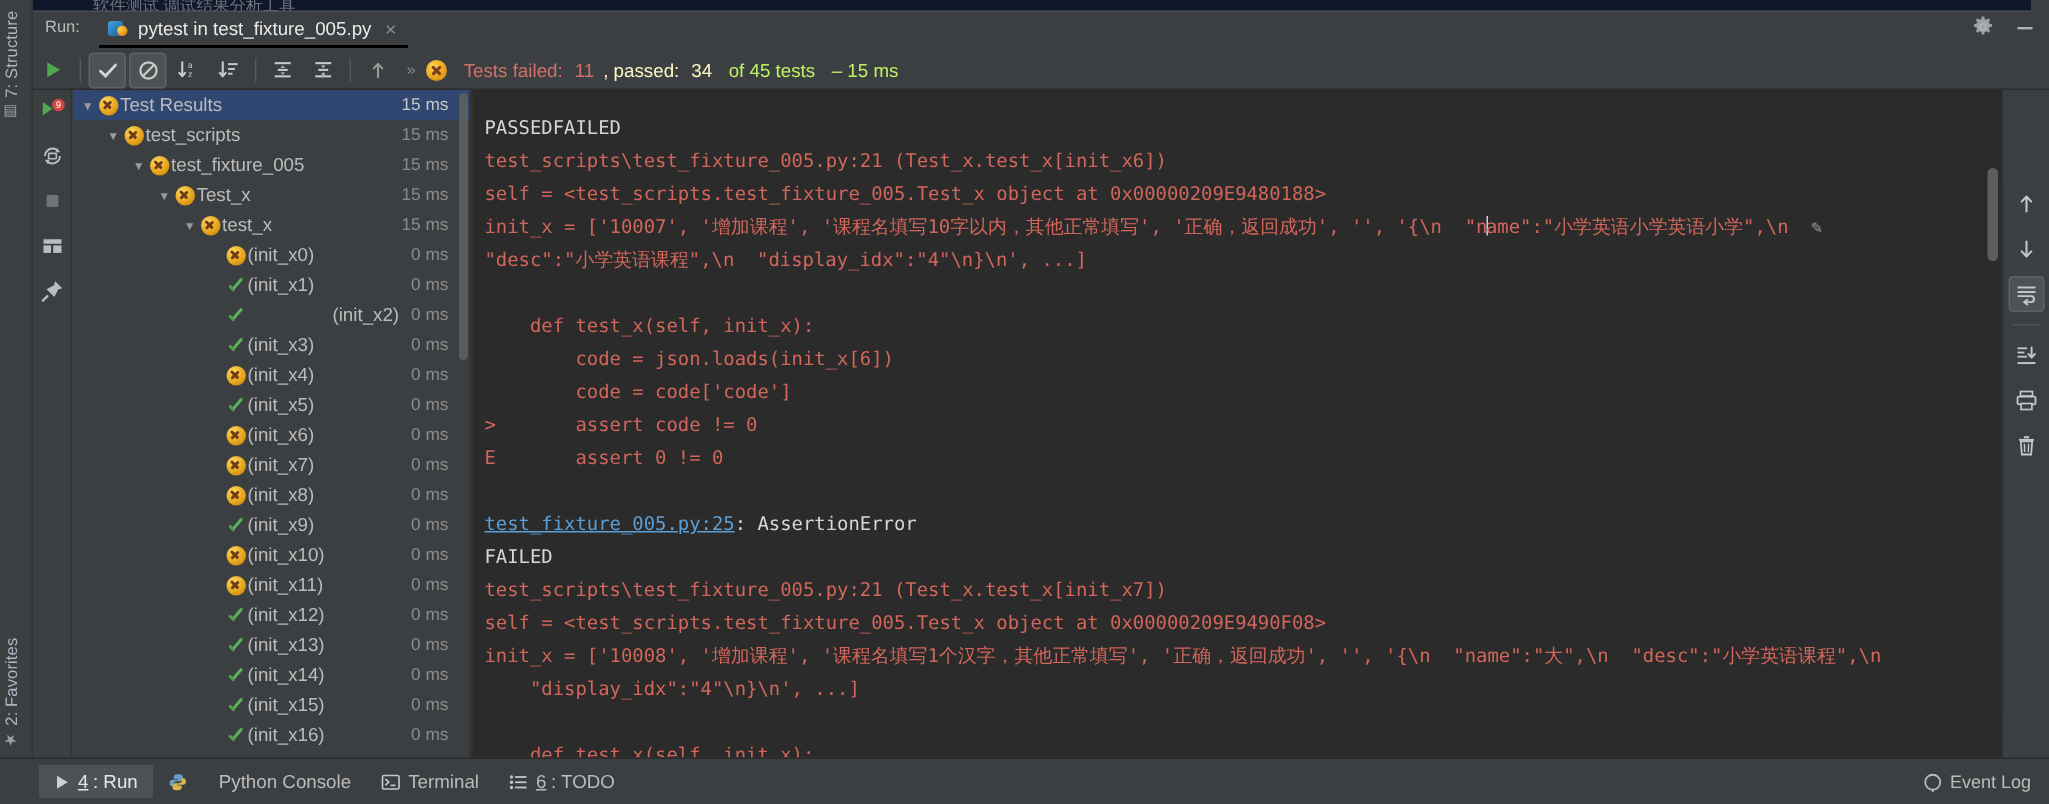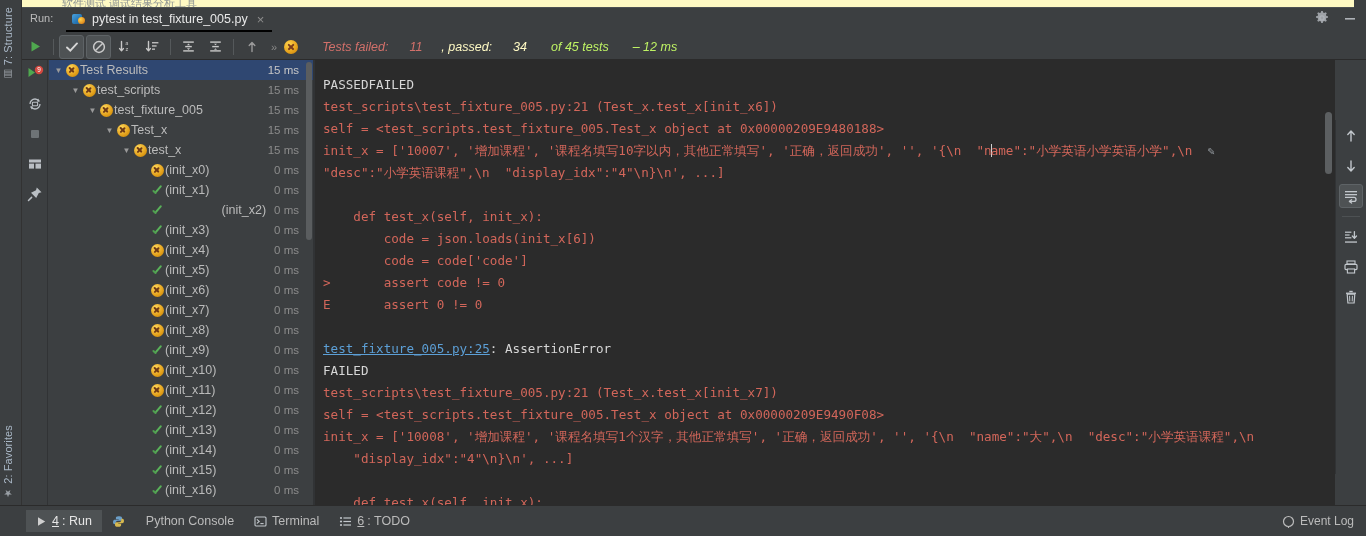--- a/index.html
+++ b/index.html
@@ -66,21 +66,21 @@
     background: radial-gradient(circle at 35% 35%, #ffd24a, #e08a1e 70%, #b05a10);
   }
   .run-tab .tabclose { color: #8d8d8d; font-size: 13px; margin-left: 3px; }
 
   .hdr-right { position: absolute; right: 6px; top: 2px; display: flex; gap: 10px; align-items: center; }
   .hdr-right .hicon { width: 18px; height: 18px; opacity: .85; }
 
   
   .top-strip {
     position: absolute; left: 22px; top: 0; right: 12px; height: 8px;
-    background: #fef9c3; overflow: hidden;
+    background: #0f172a; overflow: hidden;
   }
   .top-strip .ghost {
     position: absolute; left: 40px; top: -4px; font-size: 11px;
     color: #7d858c; white-space: nowrap; opacity:.85;
   }
   .top-strip .ghostline {
     position:absolute; left: 0; bottom: 0; width: 100%; height:1px; background:#4c5052;
   }
 
   
@@ -91,22 +91,22 @@
   }
   .tb-btn {
     width: 25px; height: 24px; display: flex; align-items: center; justify-content: center;
     margin: 0 1px; border-radius: 3px; position: relative;
   }
   .tb-btn.sel { background: #4e5254; border: 1px solid #5e6366; }
   .tb-sep { width: 1px; height: 16px; background: #55595b; margin: 0 4px; }
   .tb-chevrons { color: #8a8a8a; font-size: 11px; padding: 0 6px; letter-spacing: -1px; }
 
   .status {
-    display: flex; align-items: center; gap: 24px; margin-left: 2px;
-    font-size: 12.5px; white-space: nowrap; font-style: italic;
+    display: flex; align-items: center; gap: 11px; margin-left: 2px;
+    font-size: 12.5px; white-space: nowrap;
   }
   .status .failed { color: #d2706a; }
   .status .rest { color: #fef9c3; }
   .status .dim { color: #bef264; }
   .err-badge {
     width: 14px; height: 14px; border-radius: 50%;
     background: radial-gradient(circle at 35% 30%, #ffd24a, #e6a21c 60%, #c07d0c);
     position: relative; display: inline-block; flex: 0 0 auto;
   }
   .err-badge::before, .err-badge::after {
@@ -343,21 +343,21 @@
         </svg>
     </div>
     <div class="tb-chevrons">»</div>
     <div class="status">
       <span class="err-badge"></span>
       <span class="failed">Tests failed:</span>
       <span class="failed" style="margin-left:-3px">11</span>
       <span class="rest" style="margin-left:-5px">, passed:</span>
       <span class="rest" style="margin-left:-3px">34</span>
       <span class="dim">of 45 tests</span>
-      <span class="dim">– 12 ms</span>
+      <span class="dim">– 15 ms</span>
     </div>
   </div>
 
   <div class="main">
 
     <div class="icon-col">
       <div class="ic">
         <svg width="18" height="18" viewBox="0 0 18 18">
           <path d="M2.5 3 L9 7.5 L2.5 12 Z" fill="#4fa84f"></path>
           <circle cx="13" cy="5" r="4.2" fill="#d4483f"></circle>

